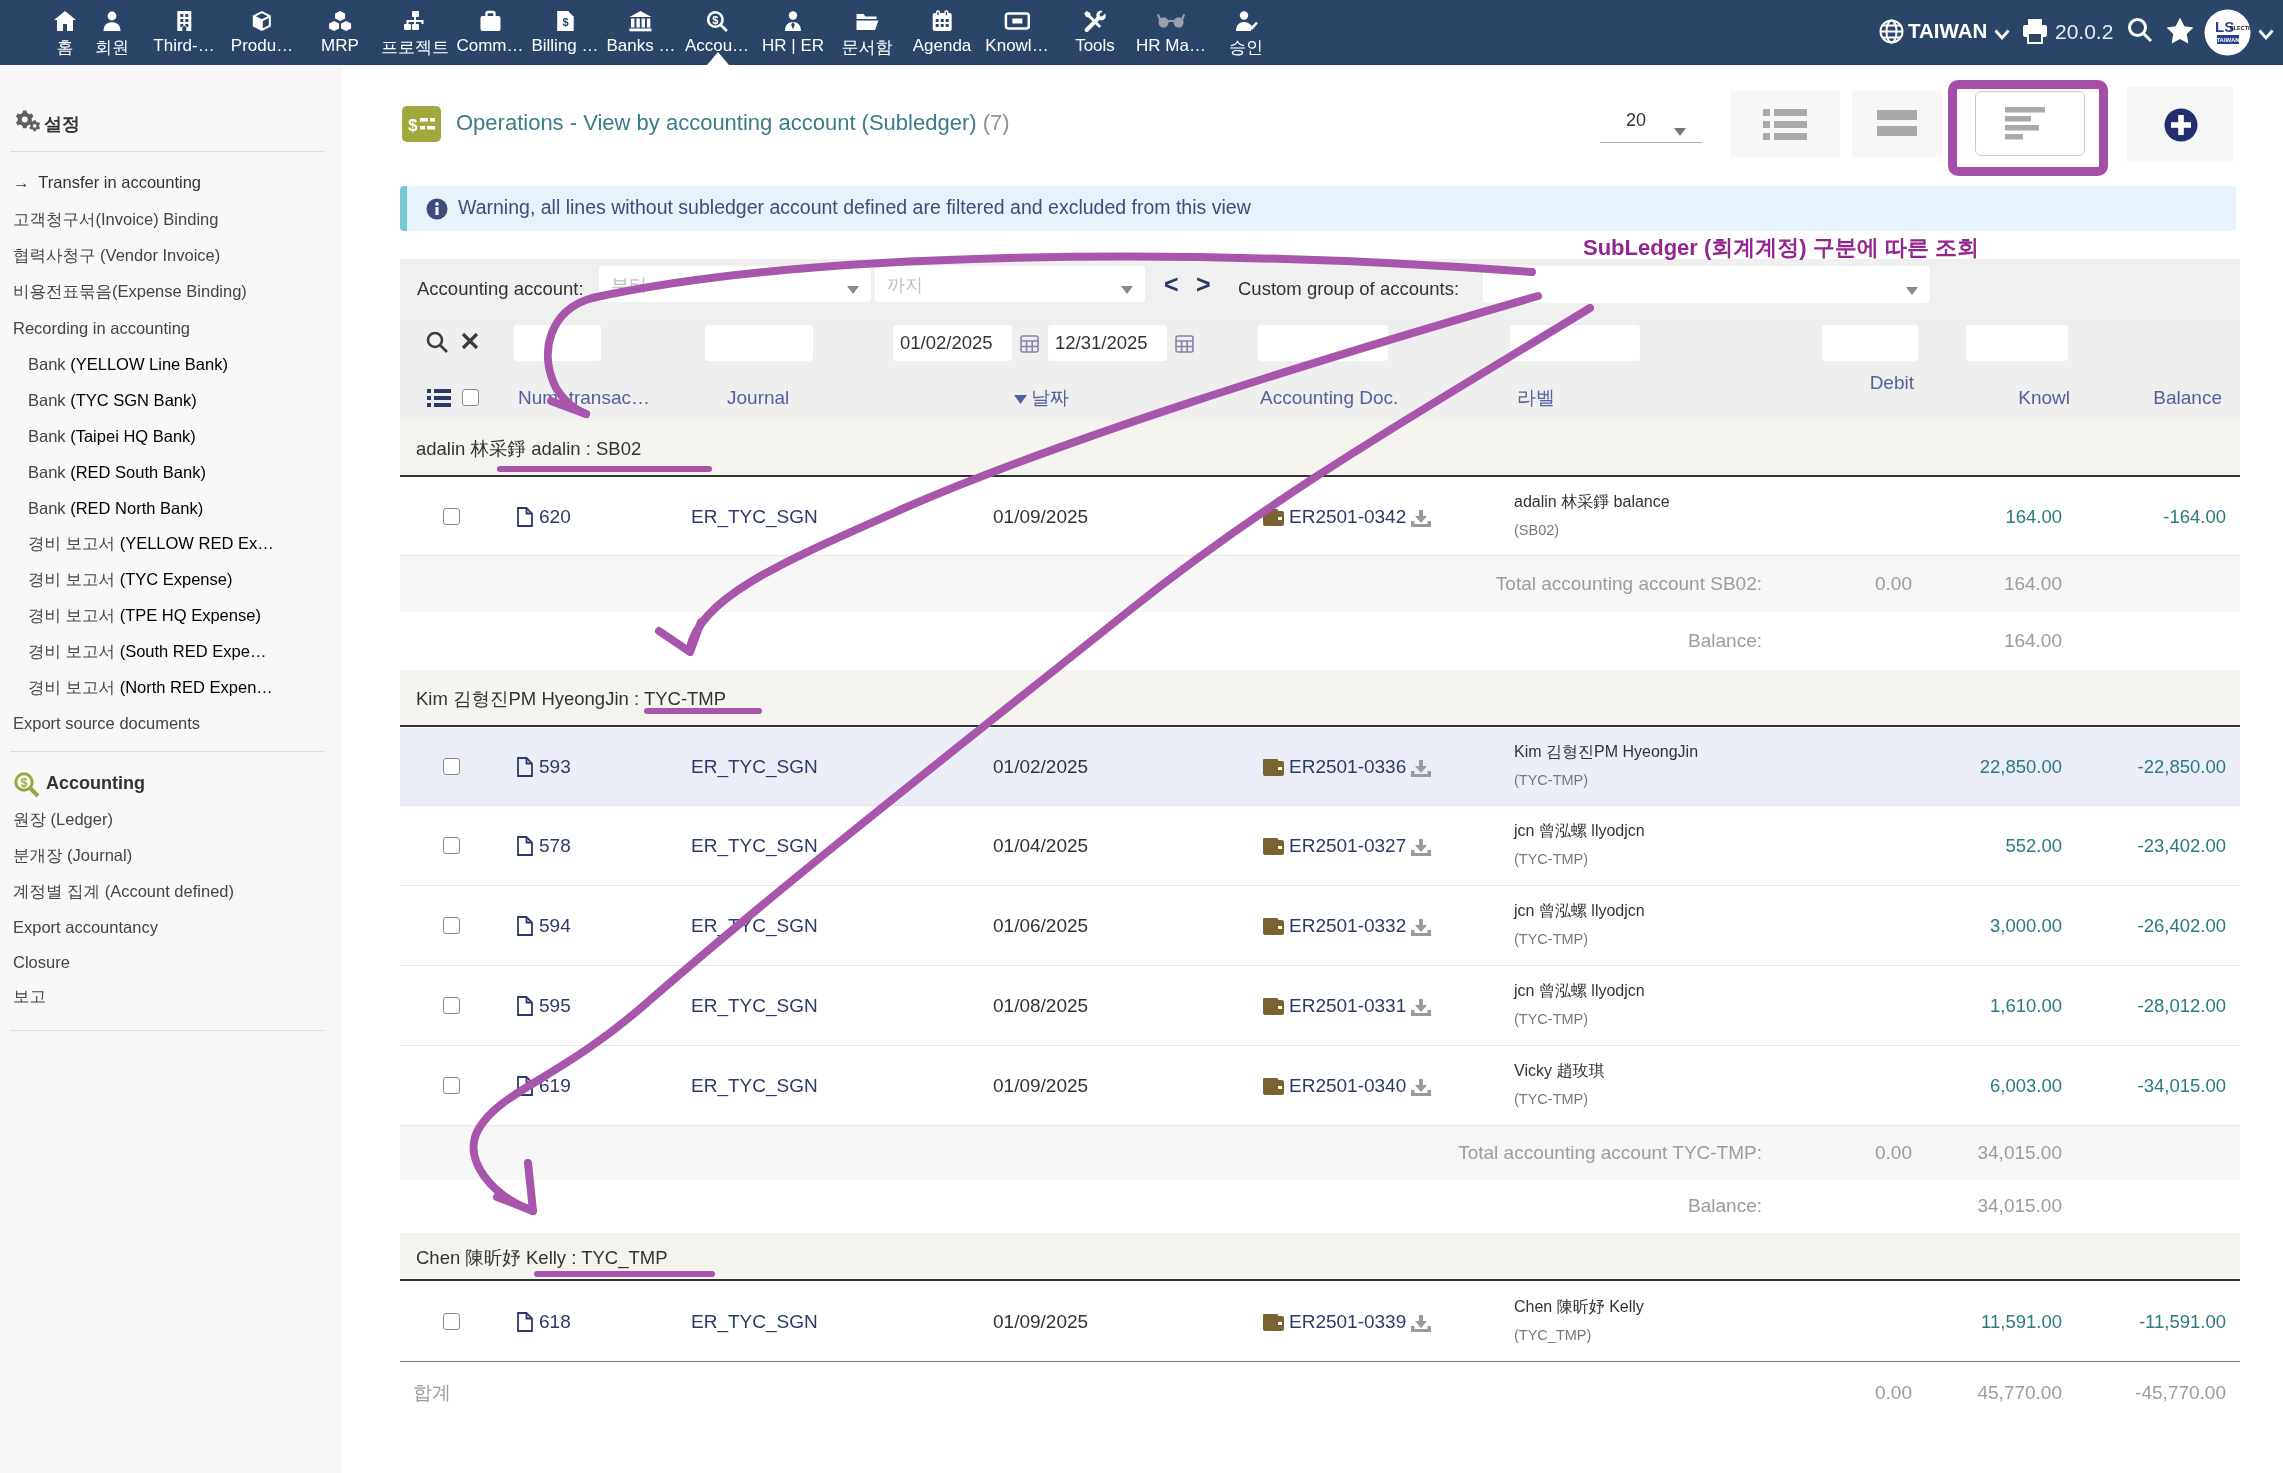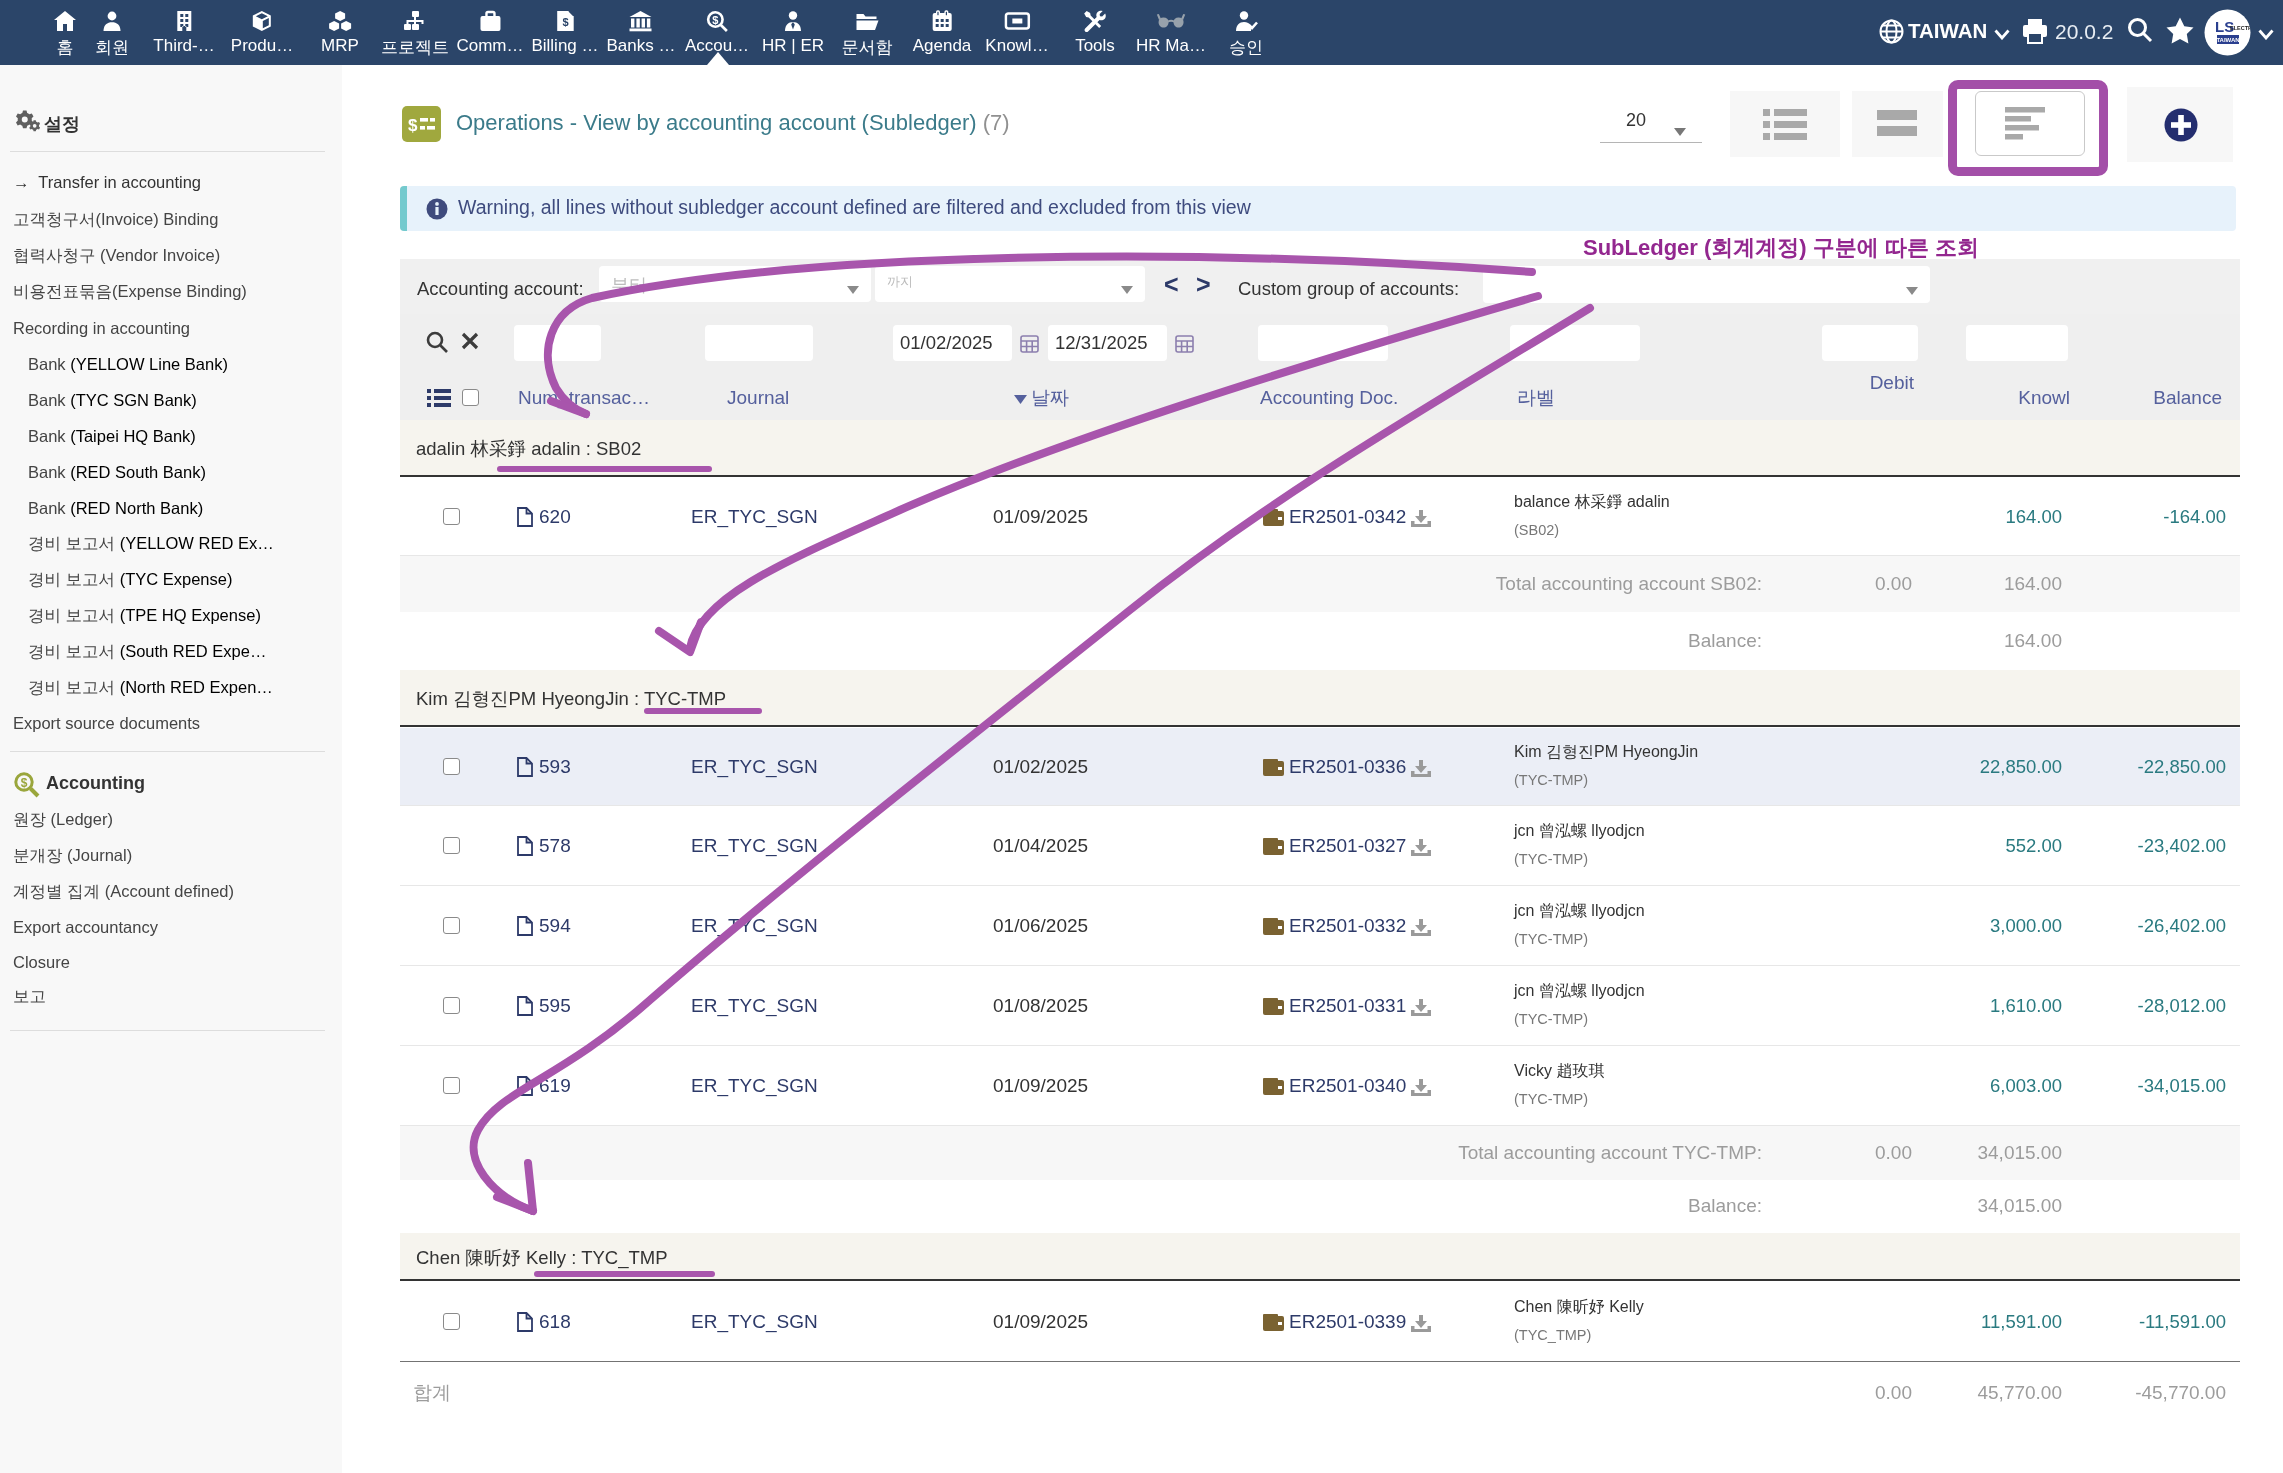--- a/index.html
+++ b/index.html
@@ -341,21 +341,21 @@
 <div class="abs" style="left:1583px;top:233px;font-size:22px;font-weight:bold;color:#93278f;z-index:60;white-space:nowrap">SubLedger (회계계정) 구분에 따른 조회</div>
 
 <div class="abs" style="left:400px;top:259px;width:1840px;height:55px;background:#f0f0f0"></div>
 <div class="abs" style="left:417px;top:278px;font-size:18.5px;color:#333">Accounting account:</div>
 <div class="abs" style="left:599px;top:266px;width:272px;height:36px;background:#fff;border-radius:4px"></div>
 <div class="abs" style="left:611px;top:273px;font-size:18px;color:#bcbcbc">부터</div>
 <div class="abs" style="left:847px;top:280px"><svg width="12" height="8" viewBox="0 0 12 8">
         <path d="M0 0 H12 L6 8 Z" fill="#8a8a8a"></path>
       </svg></div>
 <div class="abs" style="left:875px;top:266px;width:270px;height:36px;background:#fff;border-radius:4px"></div>
-<div class="abs" style="left:887px;top:273px;font-size:13px;color:#bcbcbc">까지</div>
+<div class="abs" style="left:887px;top:273px;font-size:18px;color:#bcbcbc">까지</div>
 <div class="abs" style="left:1121px;top:280px"><svg width="12" height="8" viewBox="0 0 12 8">
         <path d="M0 0 H12 L6 8 Z" fill="#8a8a8a"></path>
       </svg></div>
 <div class="abs" style="left:1164px;top:270px;font-size:25px;font-weight:bold;color:#2d3a69">&lt;</div>
 <div class="abs" style="left:1196px;top:270px;font-size:25px;font-weight:bold;color:#2d3a69">&gt;</div>
 <div class="abs" style="left:1238px;top:278px;font-size:18.5px;color:#333">Custom group of accounts:</div>
 <div class="abs" style="left:1483px;top:266px;width:447px;height:37px;background:#fff;border-radius:4px"></div>
 <div class="abs" style="left:1906px;top:281px"><svg width="12" height="8" viewBox="0 0 12 8">
         <path d="M0 0 H12 L6 8 Z" fill="#8a8a8a"></path>
       </svg></div>
@@ -423,21 +423,21 @@
             <rect x="0" y="2" width="21" height="15" rx="2" fill="#7a6231"></rect>
             <rect x="0" y="0" width="15" height="5" rx="1" fill="#7a6231"></rect>
             <rect x="15" y="8" width="4" height="3" fill="#fff"></rect>
           </svg></div>
  <div class="lnk2" style="left:889px;top:39px">ER2501-0342</div>
  <div class="dico" style="left:1011px;top:32px"><svg width="20" height="18" viewBox="0 0 20 18" fill="#9a9a9a">
             <rect x="8" y="0" width="4" height="8"></rect>
             <path d="M4 6 H16 L10 13 Z"></path>
             <path d="M0 11 V17 H20 V11 H16.5 V14 H3.5 V11 Z"></path>
           </svg></div>
- <div class="lab1" style="top:14px">balance 林采錚 adalin</div>
+ <div class="lab1" style="top:14px">adalin 林采錚 balance</div>
  <div class="lab2" style="top:44px">(SB02)</div>
  <div class="num" style="left:1662px;top:39px">164.00</div>
  <div class="num" style="left:1826px;top:39px">-164.00</div>
 </div>
 <div class="srow" style="top:556px;height:56px">
  <div class="glab" style="left:1362px;top:28px">Total accounting account SB02:</div>
  <div class="gnum" style="left:1512px;top:28px">0.00</div>
  <div class="gnum" style="left:1662px;top:28px">164.00</div>
 </div>
 <div class="trow" style="top:612px;height:58px;border-bottom:none">

